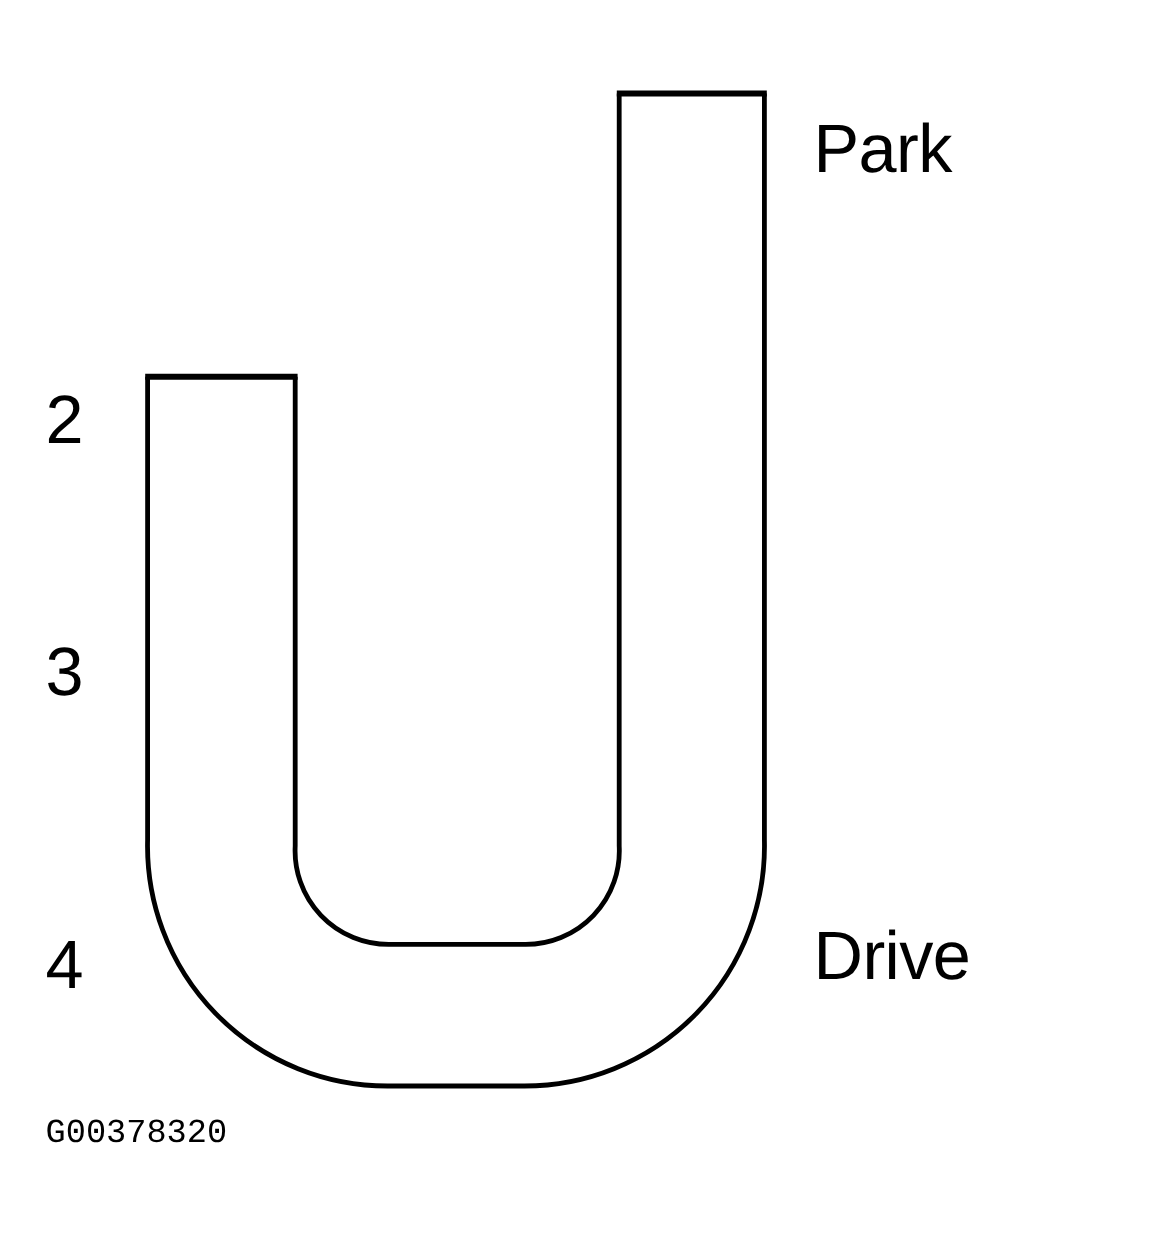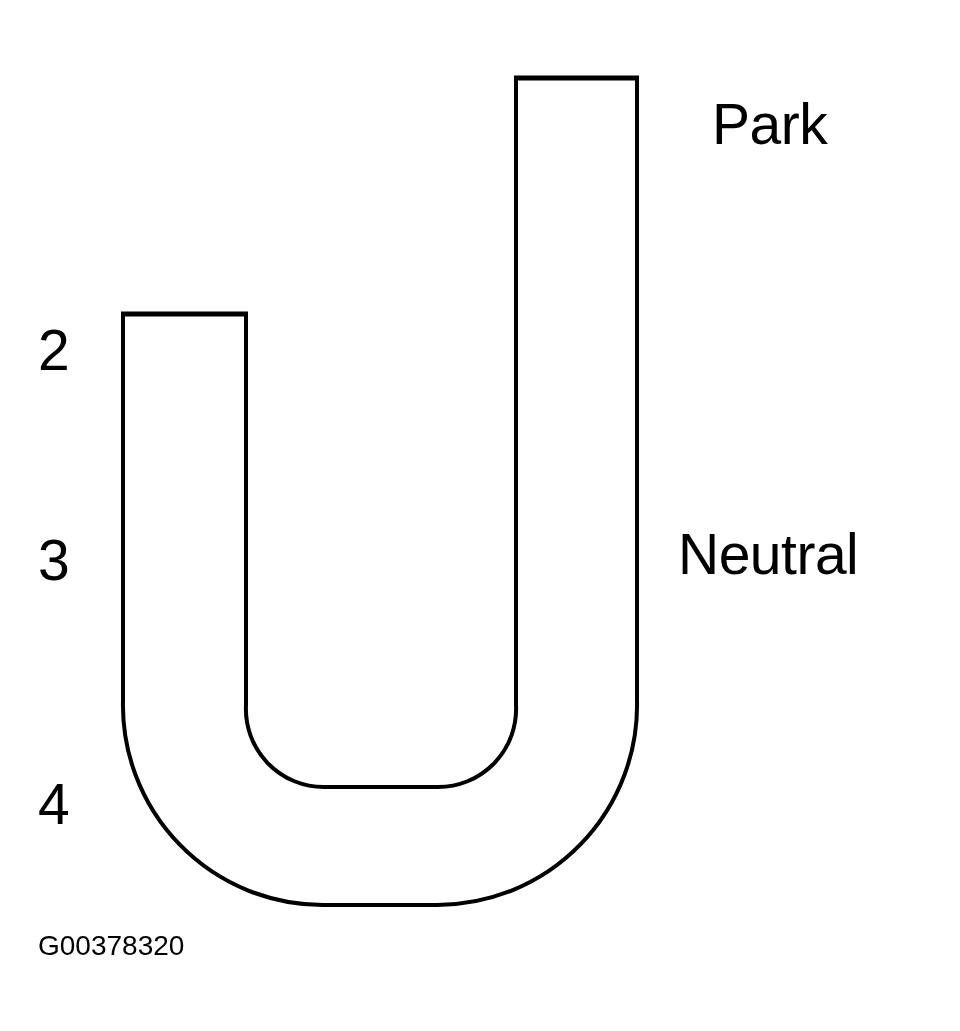--- a/index.html
+++ b/index.html
@@ -36,32 +36,32 @@
     color: #000000;
     white-space: nowrap;
     letter-spacing: -0.5px;
   }
   .gear-label {
     left: 678px;
   }
   .range-label {
     left: 38px;
   }
-  #label-park     { top: 96px; margin-left: 34px; }
+  #label-park     { top: 96px; }
   #label-reverse  { top: 318px; }
   #label-neutral  { top: 526px; }
   #label-drive    { top: 769px; }
   #range-2 { top: 322px; }
   #range-3 { top: 532px; }
   #range-4 { top: 776px; }
   #figure-code {
     position: absolute;
     left: 38px;
     top: 931px;
-    font-family: Liberation Sans, sans-serif;
+    font-family: Liberation Mono, monospace;
     font-size: 28px;
     line-height: 30px;
     font-weight: 400;
     color: #000000;
     white-space: nowrap;
   }
 </style>
 </head>
 <body>
 
@@ -74,22 +74,22 @@
     <path d="M 246 314 L 246 705 A 78 78 0 0 0 324 787 L 438 787 A 78 78 0 0 0 516 705 L 516 78" fill="none" stroke="#000000" stroke-width="4" stroke-linecap="butt" stroke-linejoin="miter"></path>
 
     <path d="M 121 314 L 248 314" fill="none" stroke="#000000" stroke-width="5" stroke-linecap="butt"></path>
 
     <path d="M 514 78 L 639 78" fill="none" stroke="#000000" stroke-width="5" stroke-linecap="butt"></path>
   </svg>
 
   <div class="label gear-label" id="label-park">Park</div>
 
 
-  <div class="label gear-label" id="label-neutral">Neutral</div>
 
+  <div class="label gear-label" id="label-drive">Drive</div>
 
   <div class="label range-label" id="range-2">2</div>
 
   <div class="label range-label" id="range-3">3</div>
 
   <div class="label range-label" id="range-4">4</div>
 
   <div id="figure-code">G00378320</div>
 
 </div>

